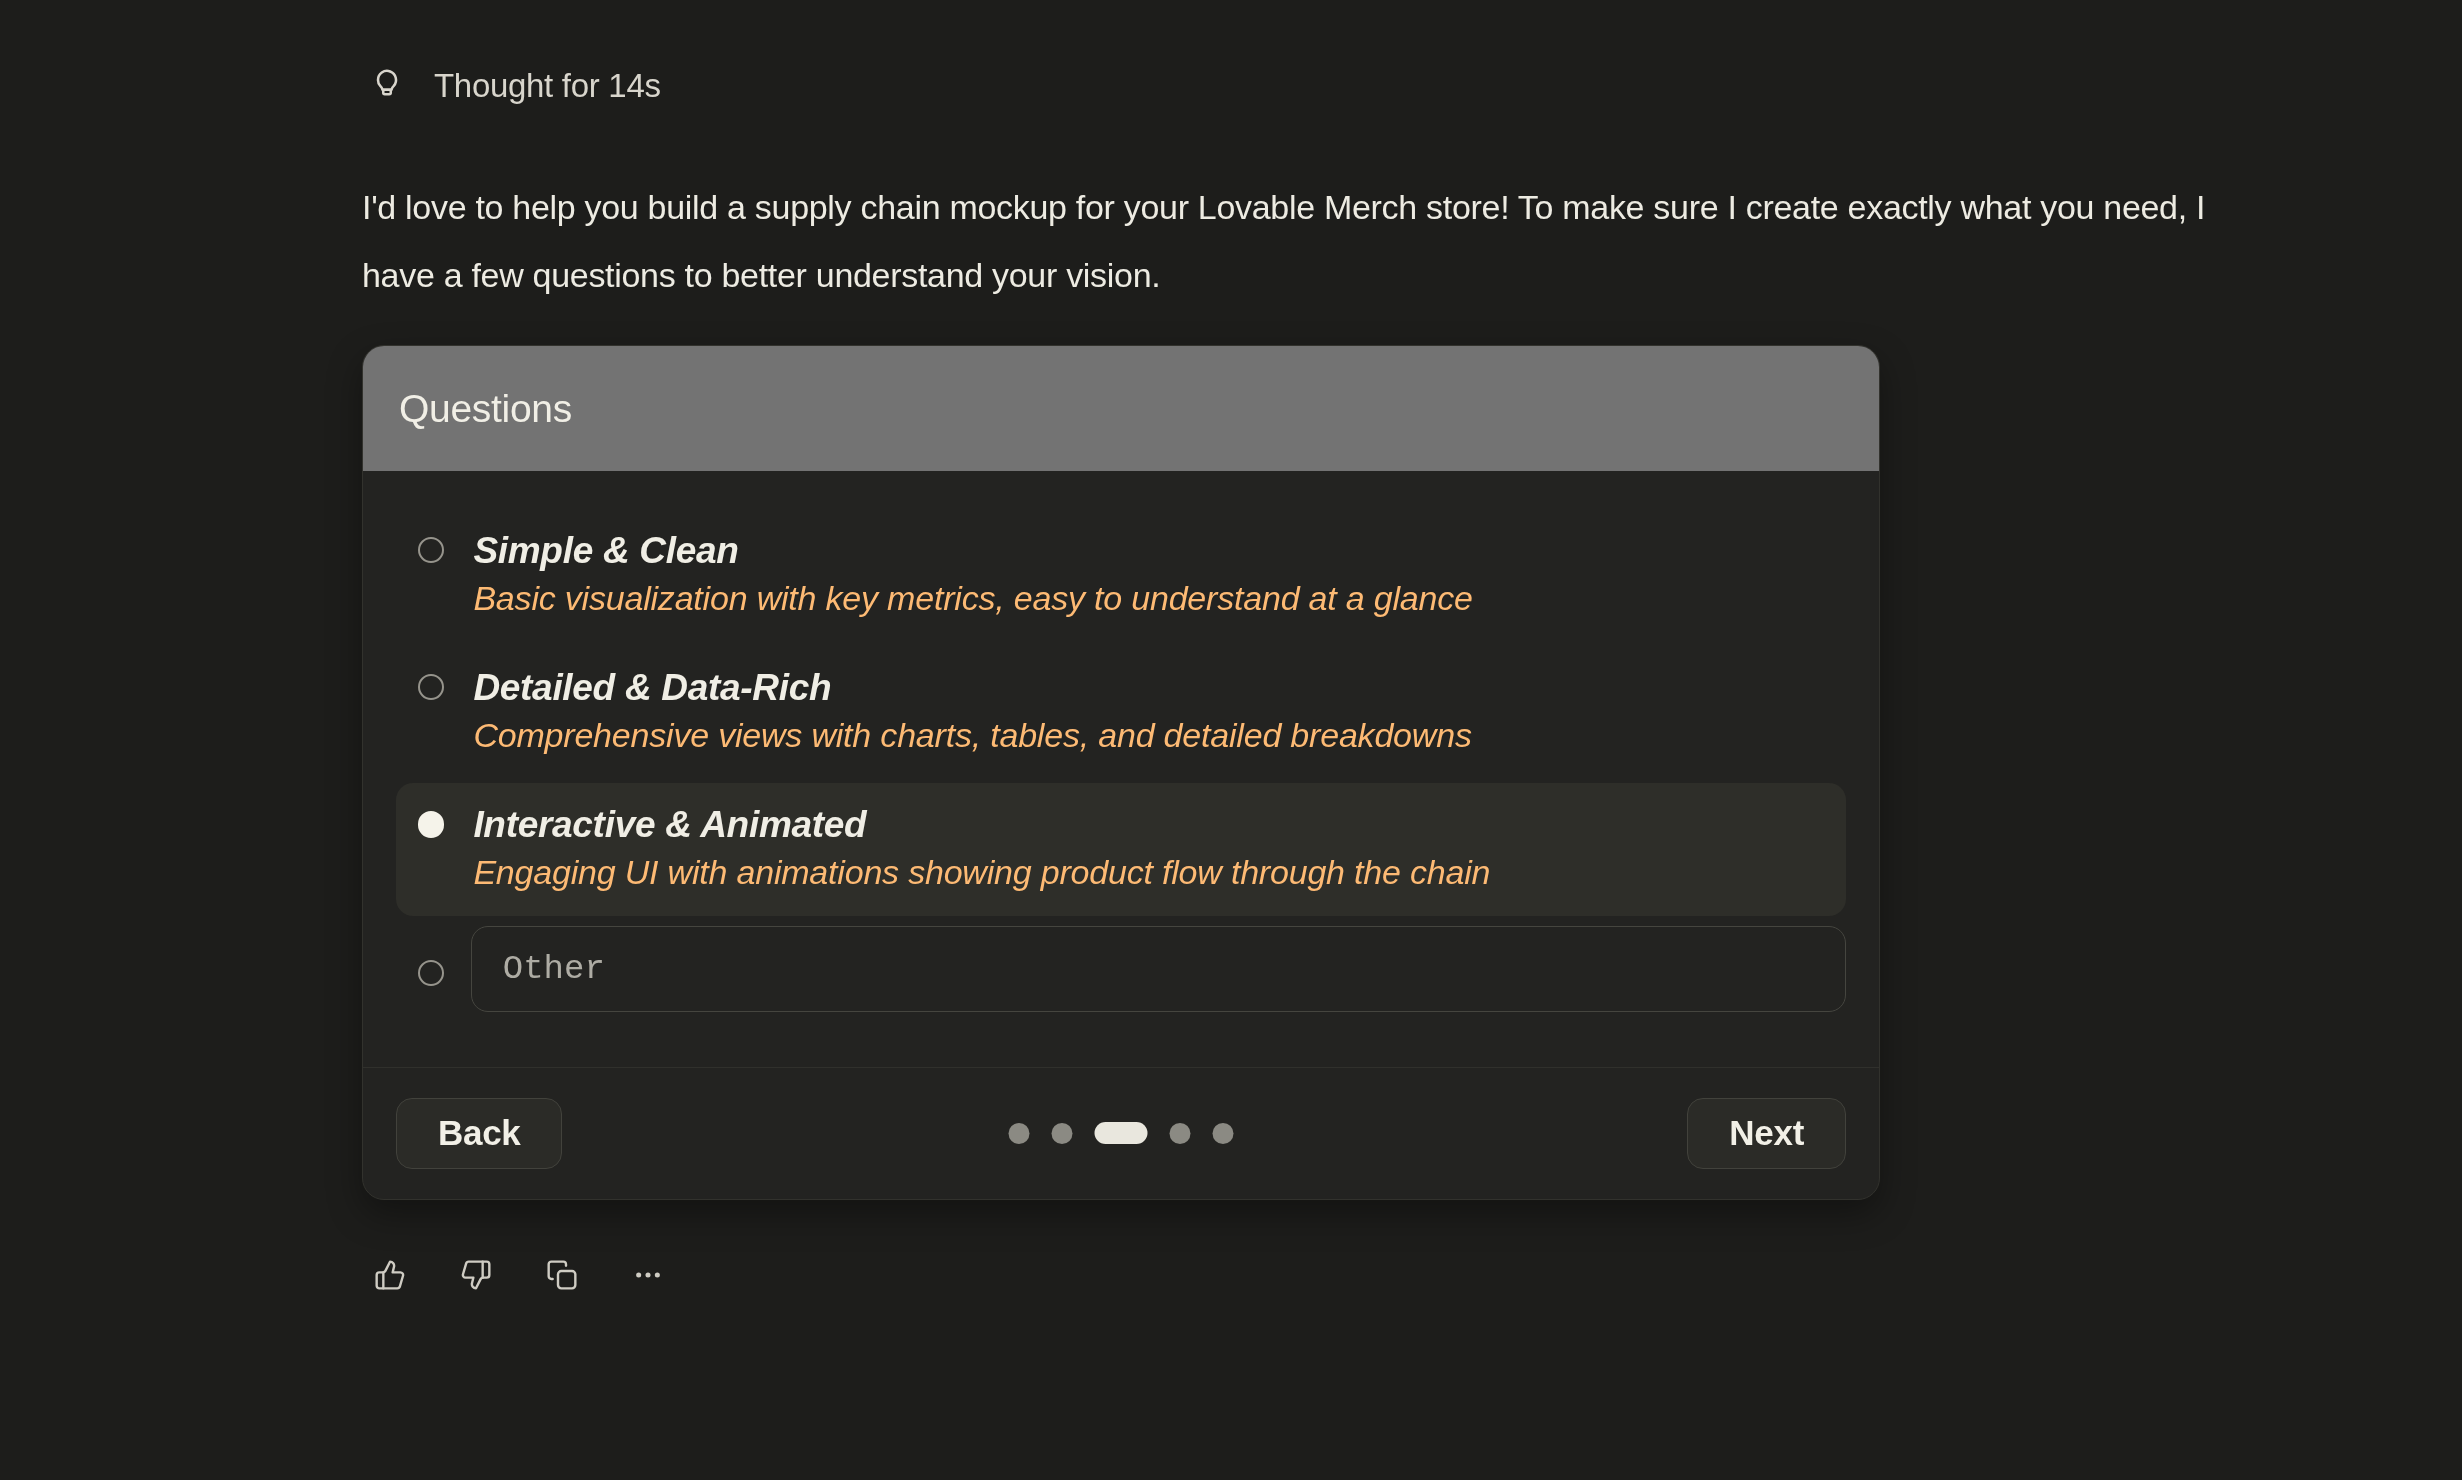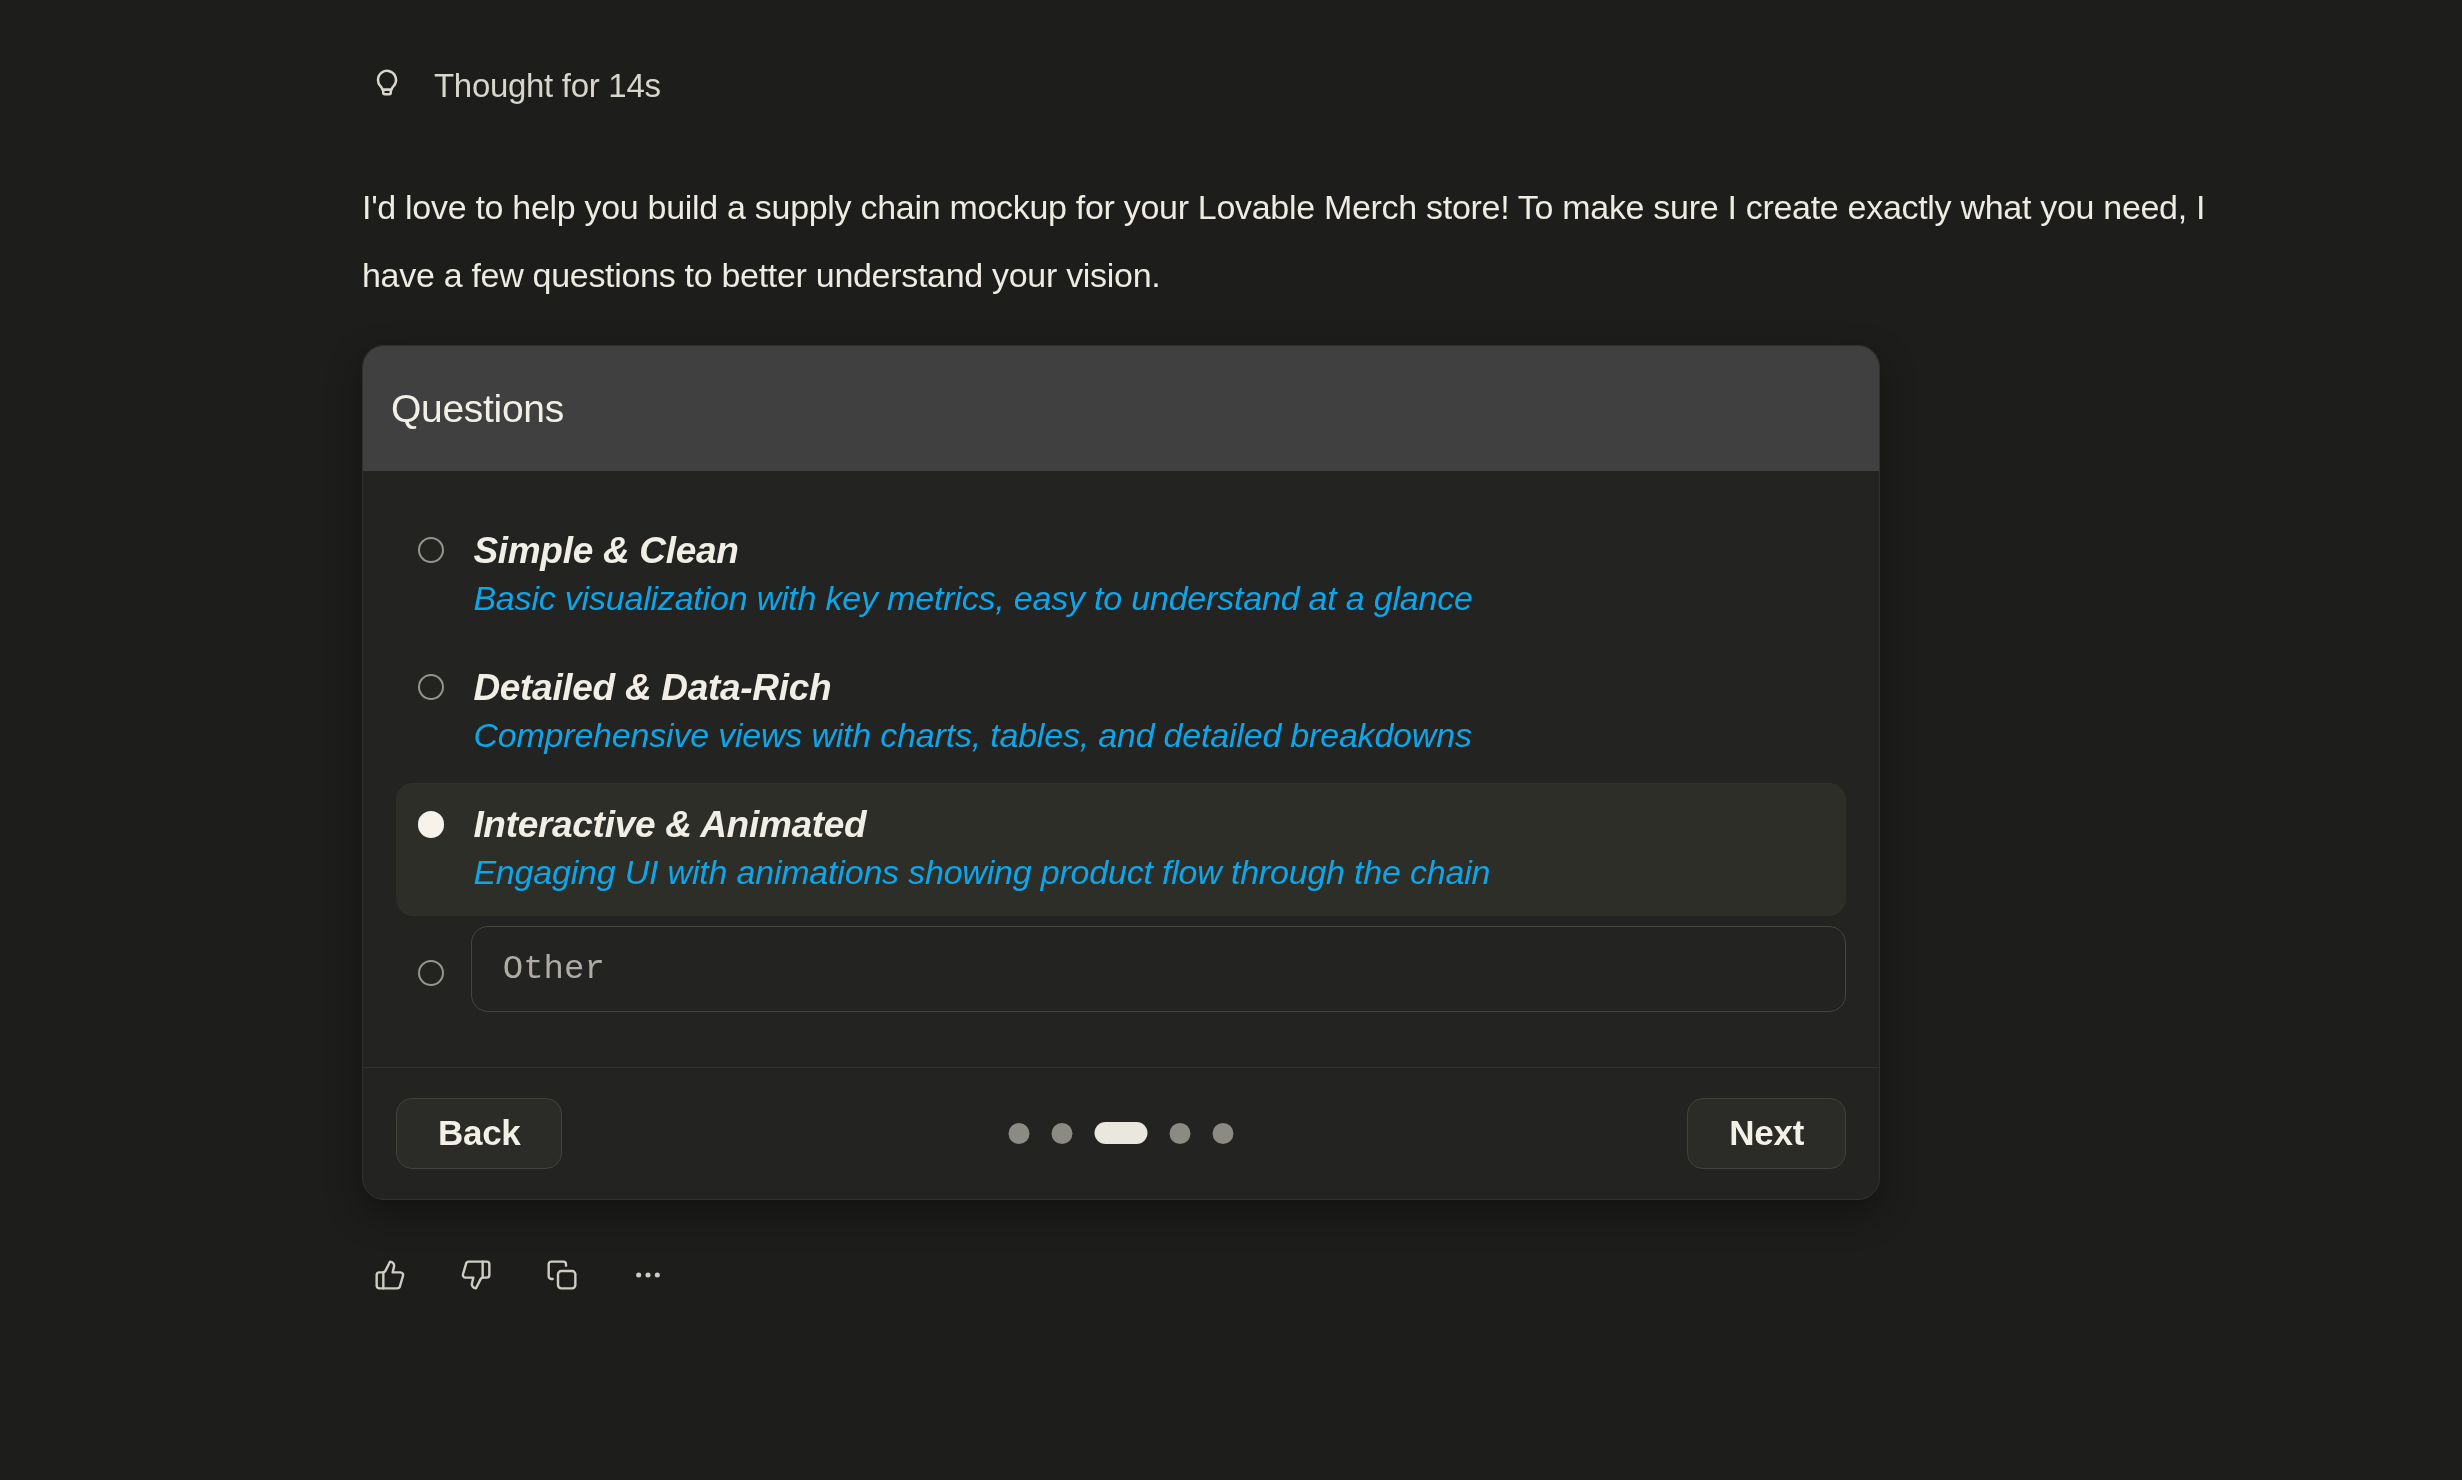--- a/index.html
+++ b/index.html
@@ -33,23 +33,23 @@
     margin-top:36px;
     width:1518px;
     background:#232321;
     border:1.1px solid #32322d;
     border-radius:22px;
     overflow:hidden;
     box-shadow:0 14px 34px rgba(0,0,0,0.35);
   }
   .card-header {
     height:125px;
-    background:#404040;
+    background:#737373;
     display:flex; align-items:center;
-    padding:0 28px;
+    padding:0 36px;
   }
   .card-title { font-size:39px; color:#f1efe6; letter-spacing:-0.3px; }
   .card-body { padding:37px 33px 55px 33px; }
   .question-text {
     font-size:38px; font-weight:bold; color:#f4f2e9;
     letter-spacing:-0.3px; margin:0 0 25px 5.7px;
   }
 
   .option-row {
     display:grid;
@@ -66,21 +66,21 @@
     width:26.4px; height:26.4px; border-radius:50%;
     border:2.3px solid #96948c;
     margin-top:9.2px;
   }
   .radio.checked { background:#f5f3ea; border-color:#f5f3ea; }
   .option-label {
     font-size:37px; font-weight:bold; color:#f0eee5;
     line-height:45px; letter-spacing:-0.3px;
   }
   .option-desc {
-    font-size:34px; color:#0ea5e9;
+    font-size:34px; color:#fdba74;
     line-height:45px; margin-top:3.4px; letter-spacing:-0.2px;
   }
 
   .other-row {
     display:grid;
     grid-template-columns:26.4px 1fr;
     column-gap:26.4px;
     align-items:center;
     padding:0 0 0 22px;
     margin-top:9.2px;

